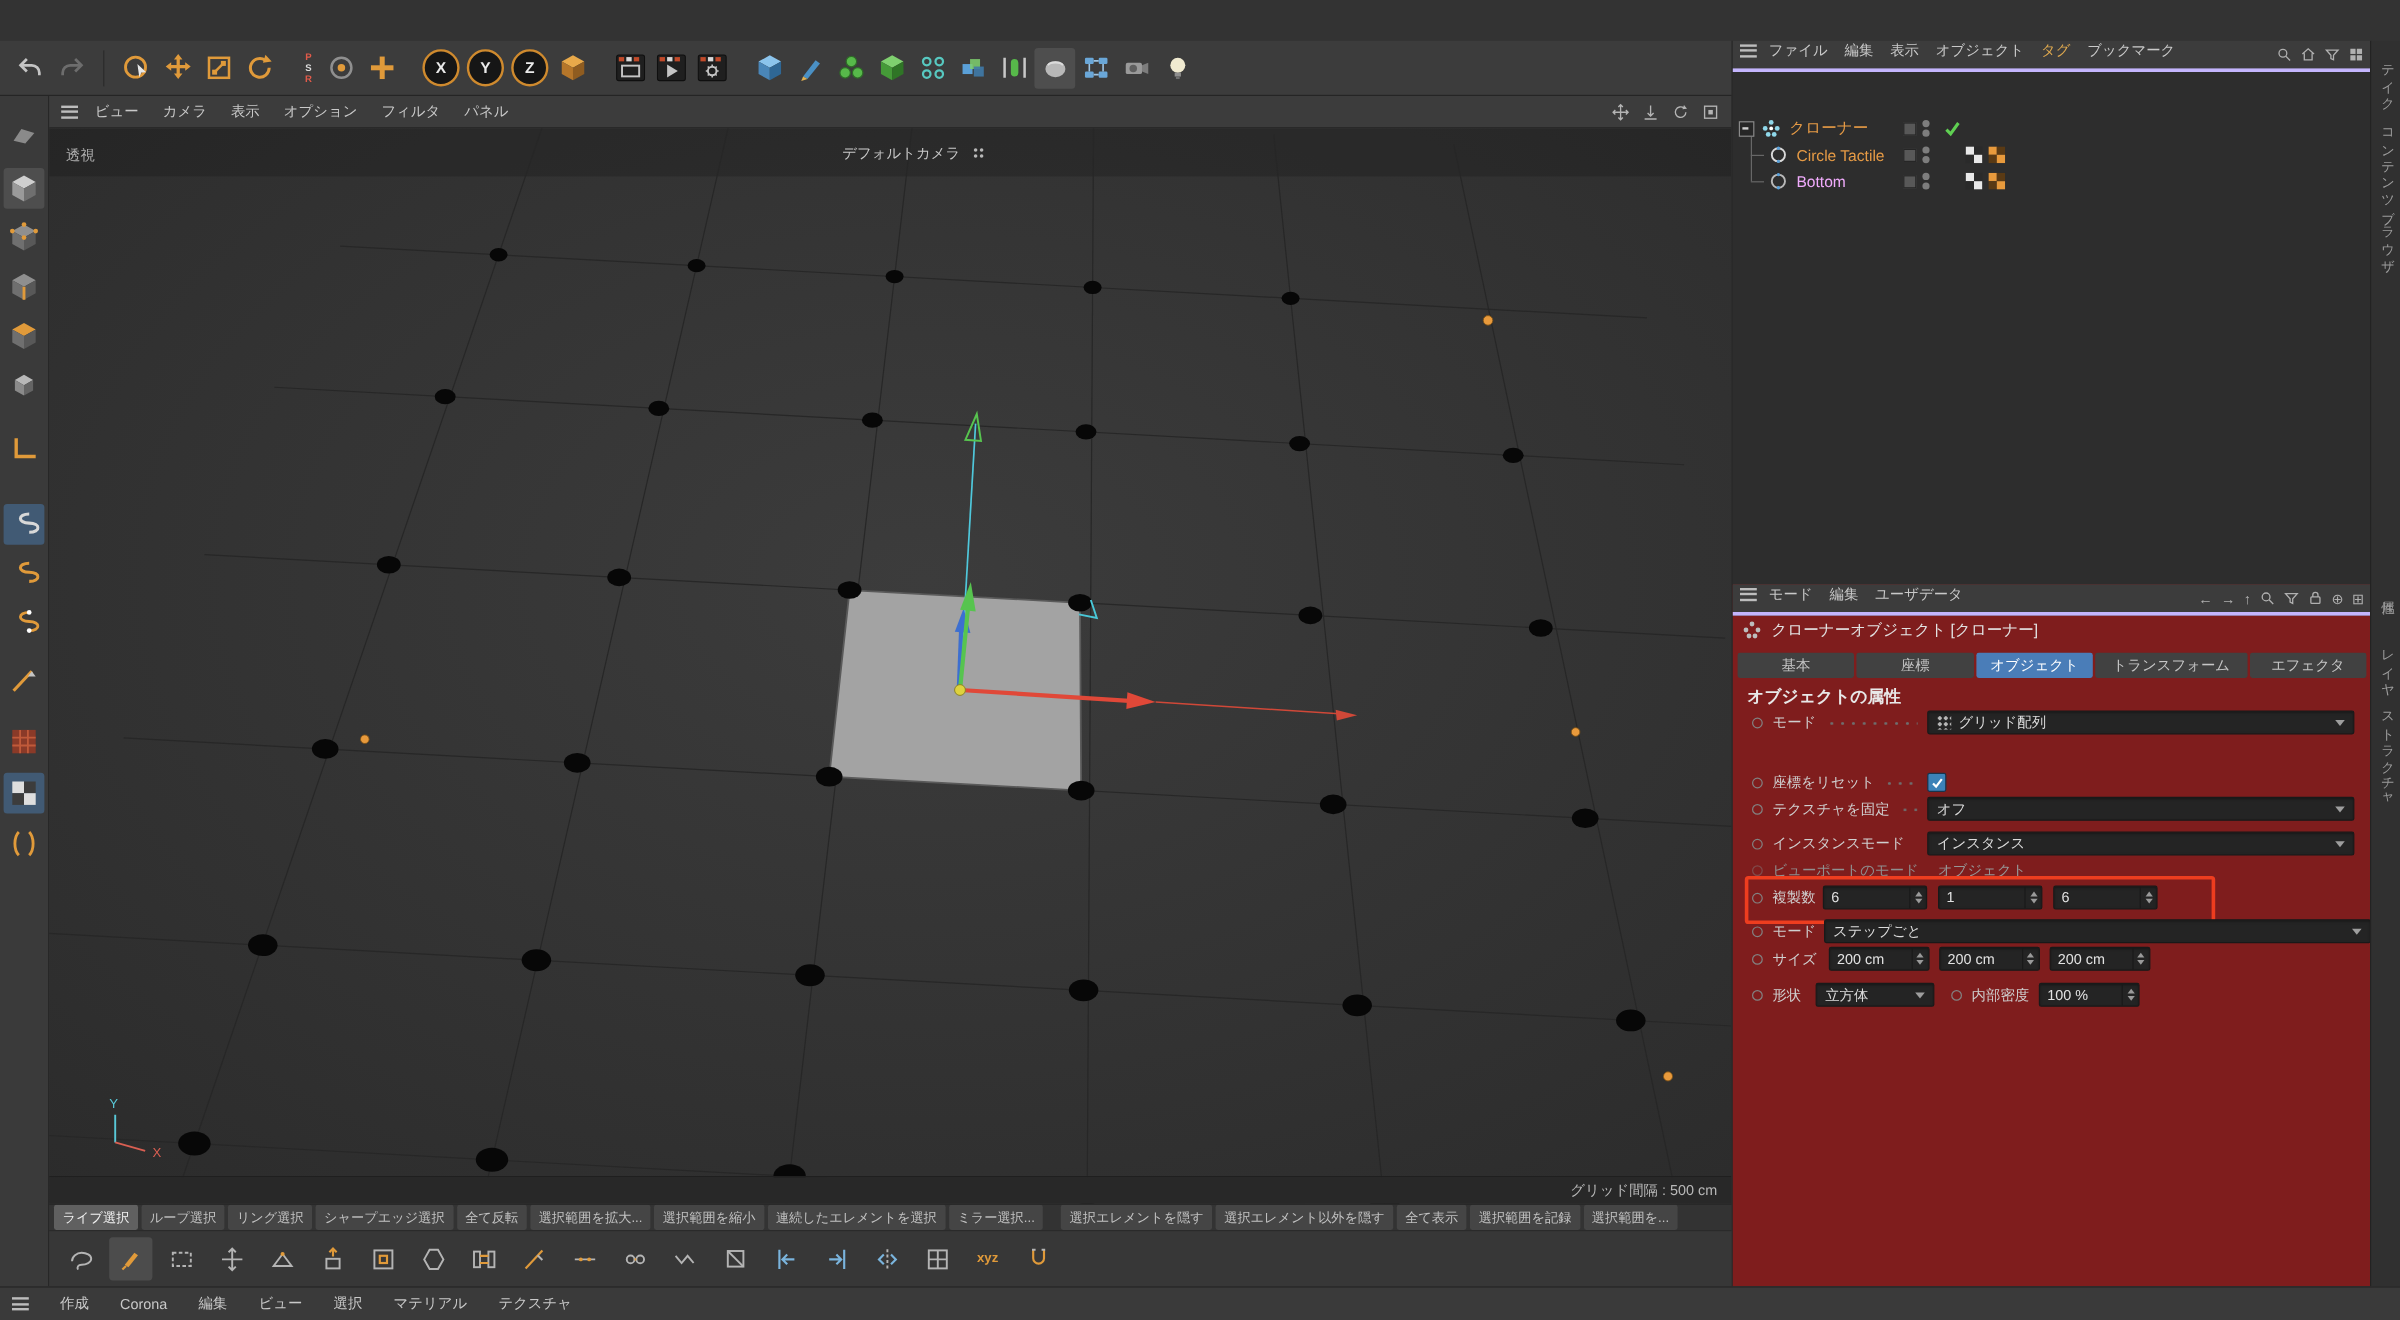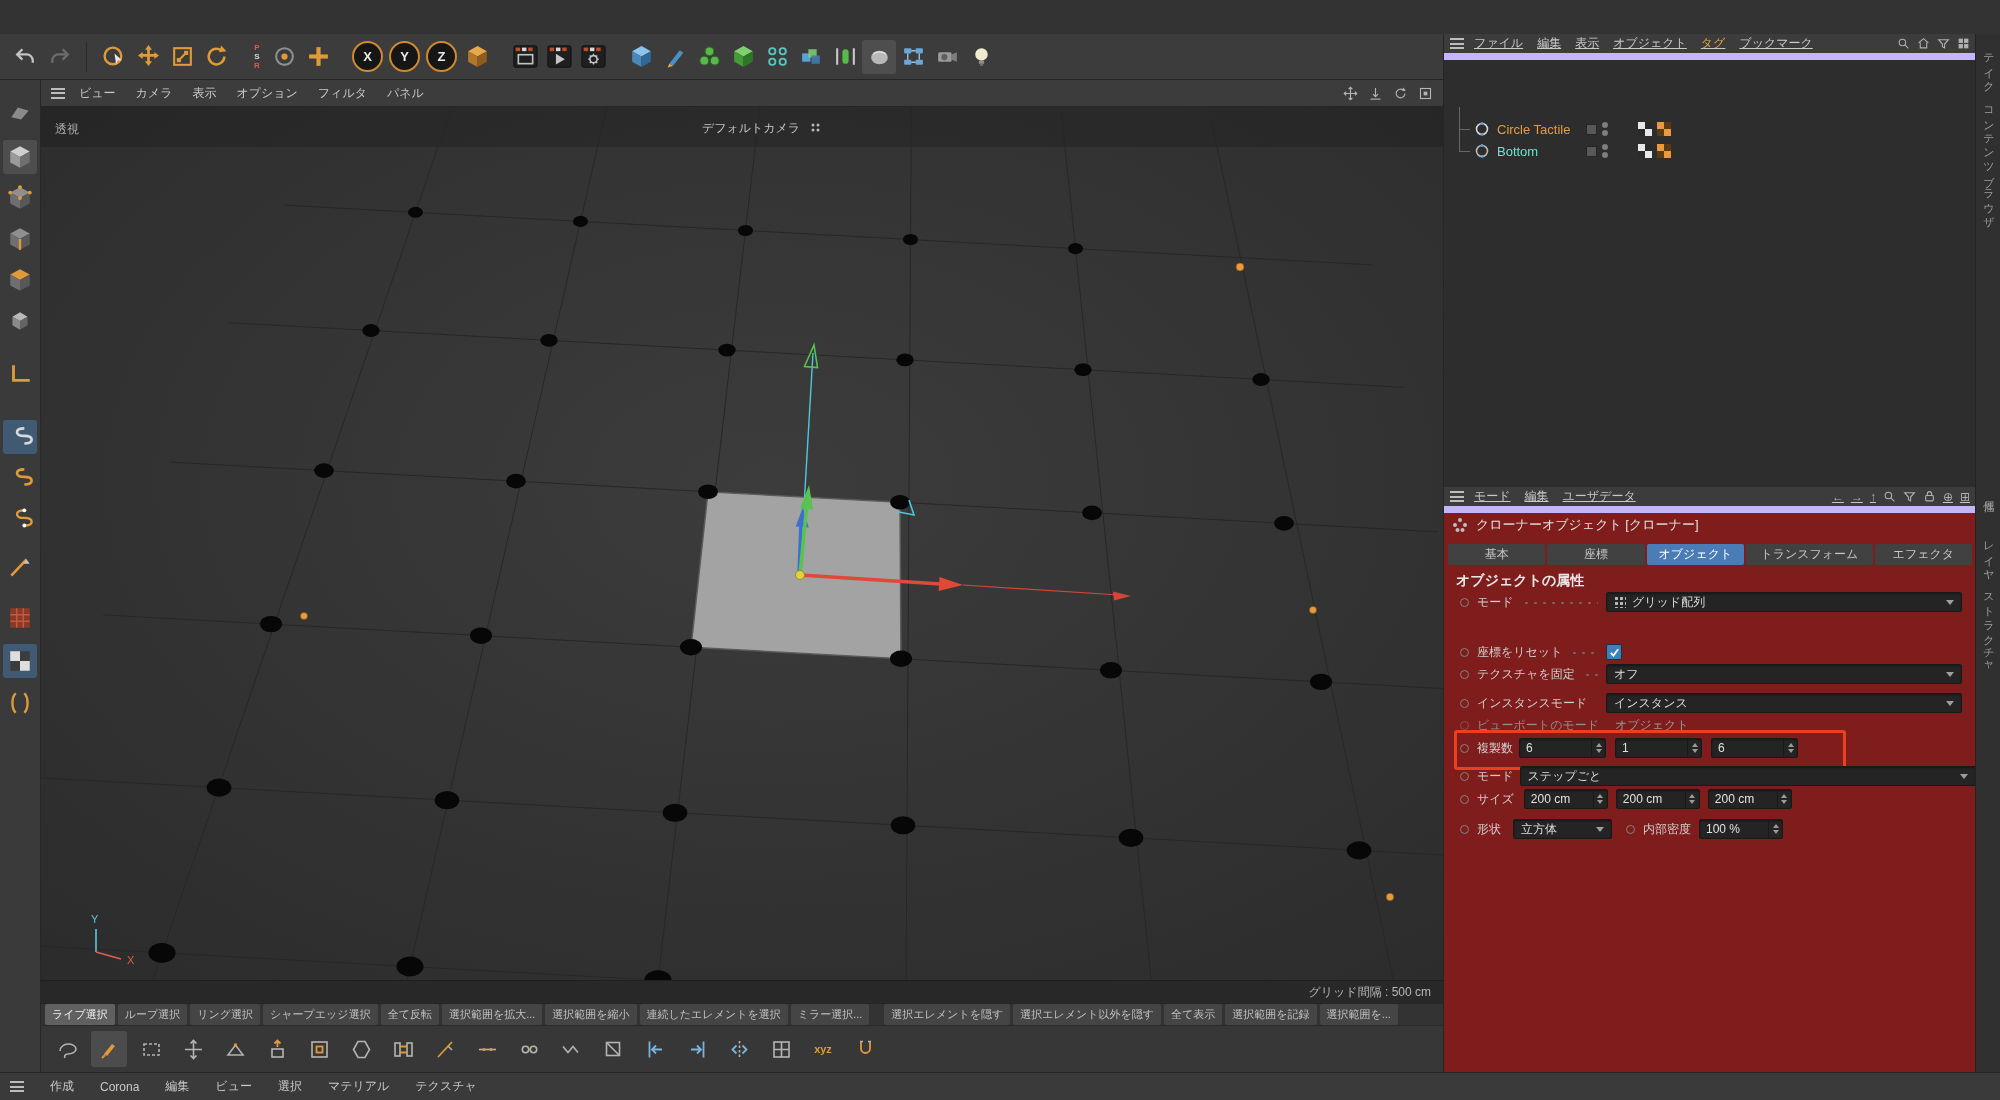--- a/index.html
+++ b/index.html
@@ -42,21 +42,21 @@
   .vp-menu .burger{margin-right:14px;}
   .vp-menu .mi{margin-right:20px;cursor:default;}
   .vp-menu .vicons{margin-left:auto;display:flex;gap:10px;align-items:center;}
   .vp-menu .vicons svg{width:15px;height:15px;}
   .burger{display:inline-block;width:14px;}
   .burger i{display:block;height:2px;background:#bdbdbd;margin:2.5px 0;}
   svg.vp{display:block;background:#303030;}
 
   
   .rpanel{position:absolute;left:1443px;top:34px;width:532px;height:1038px;background:#343434;border-left:1px solid #262626;box-sizing:border-box;}
-  .pm-menu{position:absolute;left:0;width:532px;height:26px;background:#3c3c3c;border-bottom:7px solid #c4b5fd;display:flex;align-items:center;font-size:12px;color:#c9c9c9;padding:0 6px;box-sizing:border-box;text-decoration:underline;}
+  .pm-menu{position:absolute;left:0;width:532px;height:26px;background:#3c3c3c;border-bottom:3px solid #c4b5fd;display:flex;font-size:12px;color:#c9c9c9;padding:0 6px;box-sizing:border-box;}
   .pm-menu .mi{margin-right:14px;}
   .pm-menu .accent{color:#dfa94f;}
   .pm-icons{margin-left:auto;display:flex;gap:7px;align-items:center;color:#b0b0b0;font-size:12px;}
   .pm-icons svg{width:13px;height:13px;}
 
   .om-tree{position:absolute;left:0;top:26px;width:532px;height: 427px;background:#2d2d2d;}
   .om-row{position:absolute;left:0;width:532px;height:22px;display:flex;align-items:center;font-size:13px;}
   .exp{width:11px;height:11px;border:1px solid #8a8a8a;background:#262626;margin-left:5px;flex:0 0 auto;position:relative;}
   .exp::after{content:"";position:absolute;left:2px;top:4.5px;width:5px;height:1.5px;background:#cfcfcf;}
   .oicon{width:16px;height:16px;margin-left:6px;flex:0 0 auto;}
@@ -573,20 +573,42 @@
             <rect x="13" y="13" width="8" height="8" fill="#b0b0b0"></rect>
           </svg>
       </span>
     </div>
 
     <div class="om-tree">
       <div class="tline-v"></div>
       <div class="tline-h" style="top:69px"></div>
       <div class="tline-h" style="top:91px"></div>
 
+      <div class="om-row" style="top:36px">
+        <div class="exp"></div>
+        <svg class="oicon" viewBox="0 0 16 16">
+            <g fill="#8fd8ea">
+              <circle cx="8" cy="3" r="2"></circle>
+              <circle cx="3" cy="8" r="2"></circle>
+              <circle cx="13" cy="8" r="2"></circle>
+              <circle cx="5.5" cy="13" r="2"></circle>
+              <circle cx="10.5" cy="13" r="2"></circle>
+            </g>
+            <circle cx="8" cy="8" r="1.6" fill="#fff"></circle>
+          </svg>
+        <span class="om-label" style="color: rgb(229, 154, 69);">クローナー</span>
+        <span class="lbox"></span>
+        <span class="vdots">
+            <i></i>
+            <i></i>
+          </span>
+        <svg class="gcheck" viewBox="0 0 14 14">
+            <path d="M2 8l3.5 3.5L12 2.5" fill="none" stroke="#5fd052" stroke-width="2.6"></path>
+          </svg>
+      </div>
 
       <div class="om-row" style="top:58px">
         <svg class="oicon" style="margin-left:30px" viewBox="0 0 16 16">
             <circle cx="8" cy="8" r="5.5" fill="none" stroke="#d8d8d8" stroke-width="1.6"></circle>
             <circle cx="8" cy="2.5" r="1.4" fill="#5aa0d8"></circle>
             <circle cx="8" cy="13.5" r="1.4" fill="#5aa0d8"></circle>
           </svg>
         <span class="om-label" style="color: rgb(229, 154, 69);">Circle Tactile</span>
         <span class="lbox"></span>
         <span class="vdots">
@@ -606,21 +628,21 @@
             <rect x="7" y="7" width="7" height="7" fill="#e89a3c"></rect>
           </svg>
       </div>
 
       <div class="om-row" style="top:80px">
         <svg class="oicon" style="margin-left:30px" viewBox="0 0 16 16">
             <circle cx="8" cy="8" r="5.5" fill="none" stroke="#b8b8b8" stroke-width="1.6"></circle>
             <circle cx="8" cy="2.5" r="1.4" fill="#5aa0d8"></circle>
             <circle cx="8" cy="13.5" r="1.4" fill="#5aa0d8"></circle>
           </svg>
-        <span class="om-label" style="color: #5eead4;">Bottom</span>
+        <span class="om-label" style="color: #f0abfc;">Bottom</span>
         <span class="lbox"></span>
         <span class="vdots">
             <i></i>
             <i></i>
           </span>
         <svg class="ttag" style="left:194px" viewBox="0 0 14 14">
             <rect width="7" height="7" fill="#e8e8e8"></rect>
             <rect x="7" width="7" height="7" fill="#2a2a2a"></rect>
             <rect y="7" width="7" height="7" fill="#2a2a2a"></rect>
             <rect x="7" y="7" width="7" height="7" fill="#e8e8e8"></rect>

